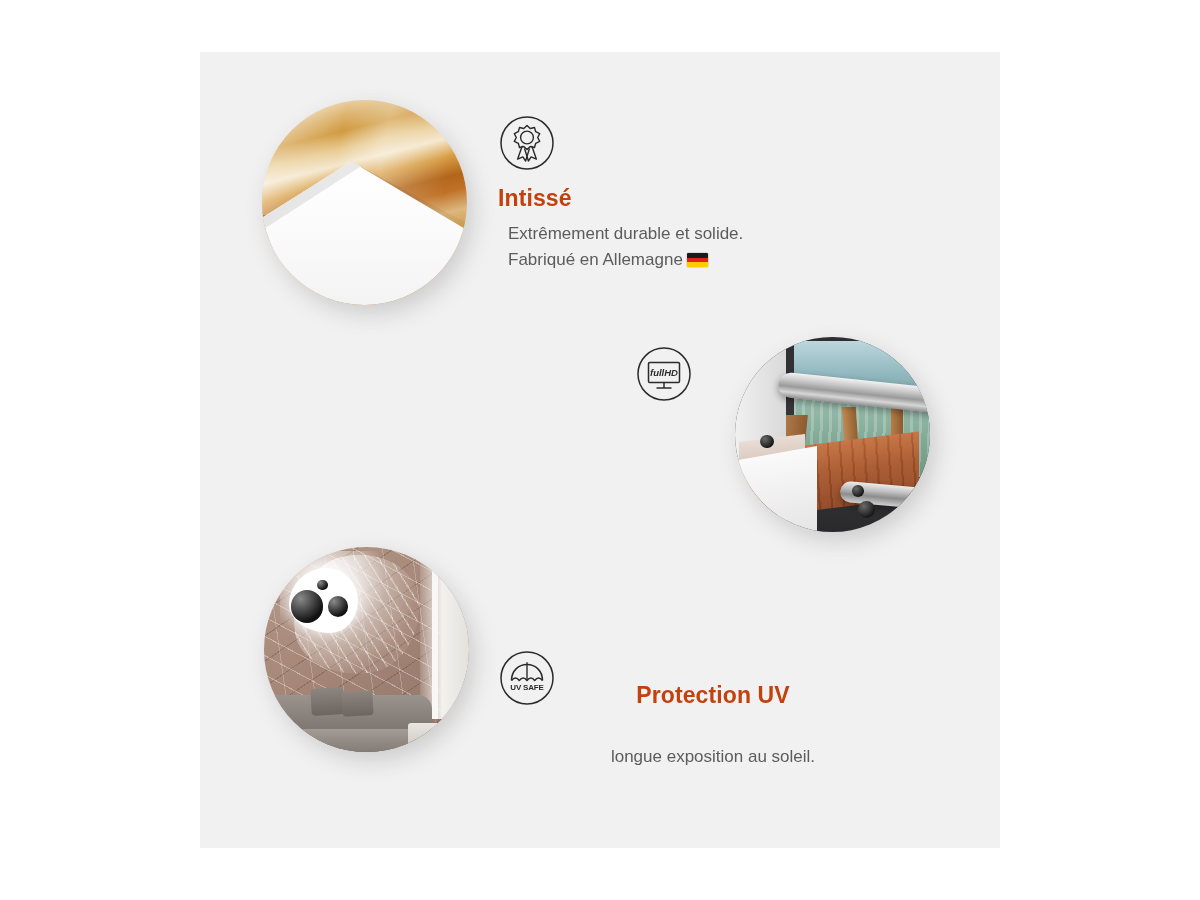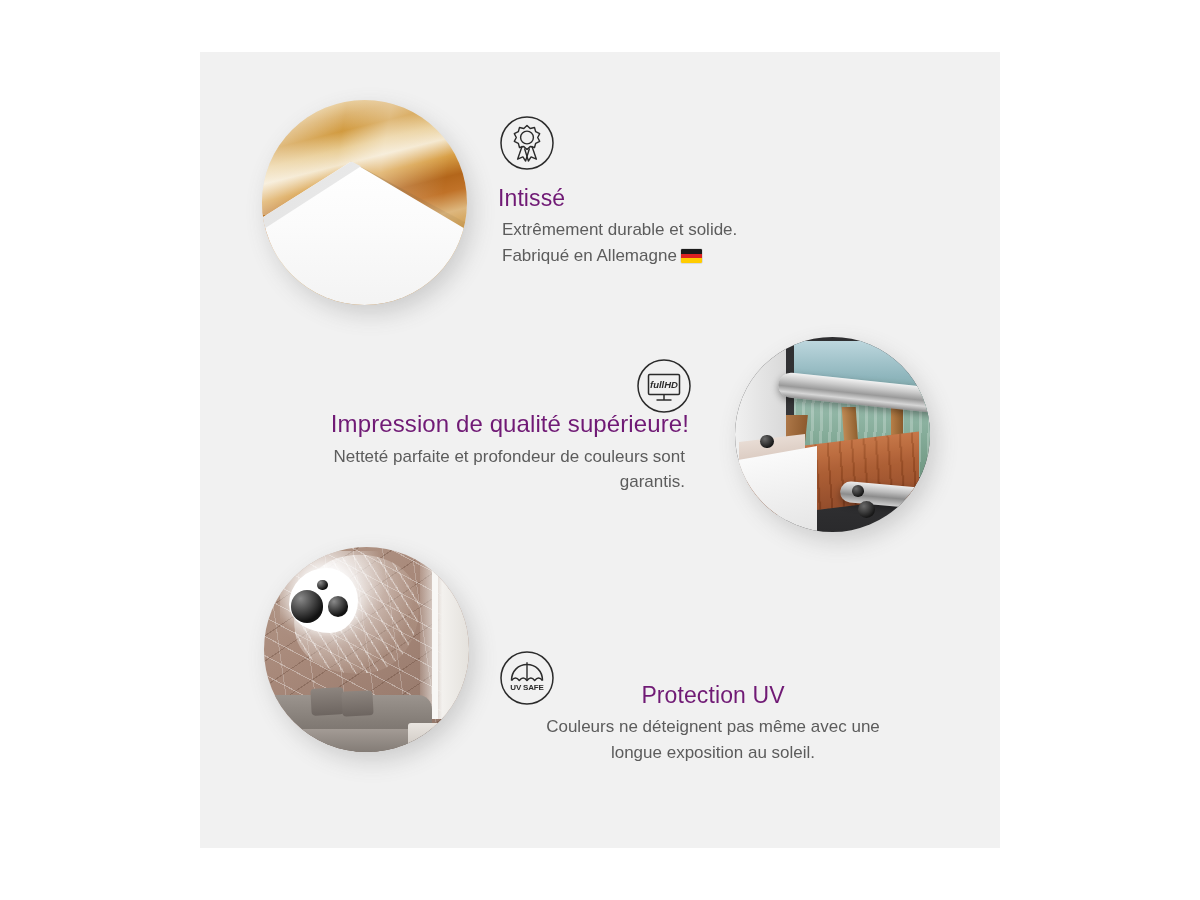--- a/index.html
+++ b/index.html
@@ -21,33 +21,33 @@
     left: 200px;
     top: 52px;
     width: 800px;
     height: 796px;
     background: #f1f1f1;
   }
 
   
   .feature-text { position: absolute; }
   .feature-title {
-    color: #701a75;
+    color: #c2410c;
     font-size: 23px;
-    font-weight: 400;
+    font-weight: 700;
     letter-spacing: .1px;
     margin: 0 0 6px 0;
     line-height: 1.15;
   }
   .feature-desc {
     color: #5c5c5c;
     font-size: 17px;
     font-weight: 400;
     line-height: 1.48;
-    margin: 4px;
+    margin: 10px;
   }
   .flag-glyph {
     display: inline-block;
     width: 21px;
     height: 14px;
     vertical-align: -2px;
     margin-left: 4px;
     border-radius: 1px;
     background: linear-gradient(to bottom,
         #1a1a1a 0%, #1a1a1a 33.3%,
@@ -348,37 +348,30 @@
       <div class="pp-deck-plate"></div>
       <div class="pp-white-edge"></div>
       <div class="pp-roller"></div>
       <div class="pp-roller2"></div>
       <div class="pp-knob" style="left:13%; top:50%; width:7%; height:7%;"></div>
       <div class="pp-knob" style="left:60%; top:76%; width:6%; height:6%;"></div>
       <div class="pp-knob" style="left:63%; top:84%; width:9%; height:9%;"></div>
     </div>
   </div>
 
-  <div class="feature-icon" style="left:436px; top:306px;text-align:right;">
+  <div class="feature-icon" style="left:436px; top:294px;text-align:right;">
     <svg viewBox="0 0 56 56" xmlns="http://www.w3.org/2000/svg">
       <circle cx="28" cy="28" r="26" fill="none" stroke="#2b2b2b" stroke-width="1.5"></circle>
       <rect x="12.5" y="16.5" width="31" height="20" rx="1.2" fill="none" stroke="#2b2b2b" stroke-width="1.5"></rect>
       <line x1="28" y1="36.5" x2="28" y2="42" stroke="#2b2b2b" stroke-width="1.5"></line>
       <line x1="20.5" y1="42" x2="35.5" y2="42" stroke="#2b2b2b" stroke-width="1.5"></line>
       <text class="fhd-text" x="28" y="30" text-anchor="middle">fullHD</text>
     </svg>
   </div>
 
-  <div class="feature-text" style="left:89px; top:358px; width:400px; text-align:right;">
-    <h2 class="feature-title" style="font-size:24px;">Impression de qualité supérieure!</h2>
-    <p class="feature-desc">
-      <span>Netteté parfaite et profondeur de couleurs sont</span><br>
-      <span>garantis.</span>
-    </p>
-  </div>
 
   <div class="photo-circle" style="left:64px; top:495px; width:205px; height:205px;">
     <div class="art">
       <div class="lr-bg"></div>
       <div class="lr-facets"></div>
       <div class="lr-wave"></div>
       <div class="lr-light"></div>
       <div class="lr-blob"></div>
       <div class="lr-sphere" style="left:13%; top:21%; width:16%; height:16%;"></div>
       <div class="lr-sphere" style="left:31%; top:24%; width:10%; height:10%;"></div>
@@ -399,18 +392,18 @@
       <path d="M12.5 30.5 C12.5 20.8 19.5 14.5 28 14.5 C36.5 14.5 43.5 20.8 43.5 30.5" fill="none" stroke="#2b2b2b" stroke-width="1.5"></path>
       <path d="M12.5 30.5 q3.9 -5.2 7.8 0 q3.9 -5.2 7.7 0 q3.9 -5.2 7.7 0 q3.9 -5.2 7.8 0" fill="none" stroke="#2b2b2b" stroke-width="1.5" stroke-linejoin="round"></path>
       <line x1="28" y1="12.2" x2="28" y2="30.5" stroke="#2b2b2b" stroke-width="1.4"></line>
       <text class="uv-text" x="28" y="39.5" text-anchor="middle">UV SAFE</text>
     </svg>
   </div>
 
   <div class="feature-text" style="left:298px; top:630px; width:430px; text-align:center;">
     <h2 class="feature-title">Protection UV</h2>
     <p class="feature-desc">
-      <span>Couleurs ne déteignent pas même avec une</span><br>
+      <br>
       <span>longue exposition au soleil.</span>
     </p>
   </div>
 
 </div>
 
 </body></html>

